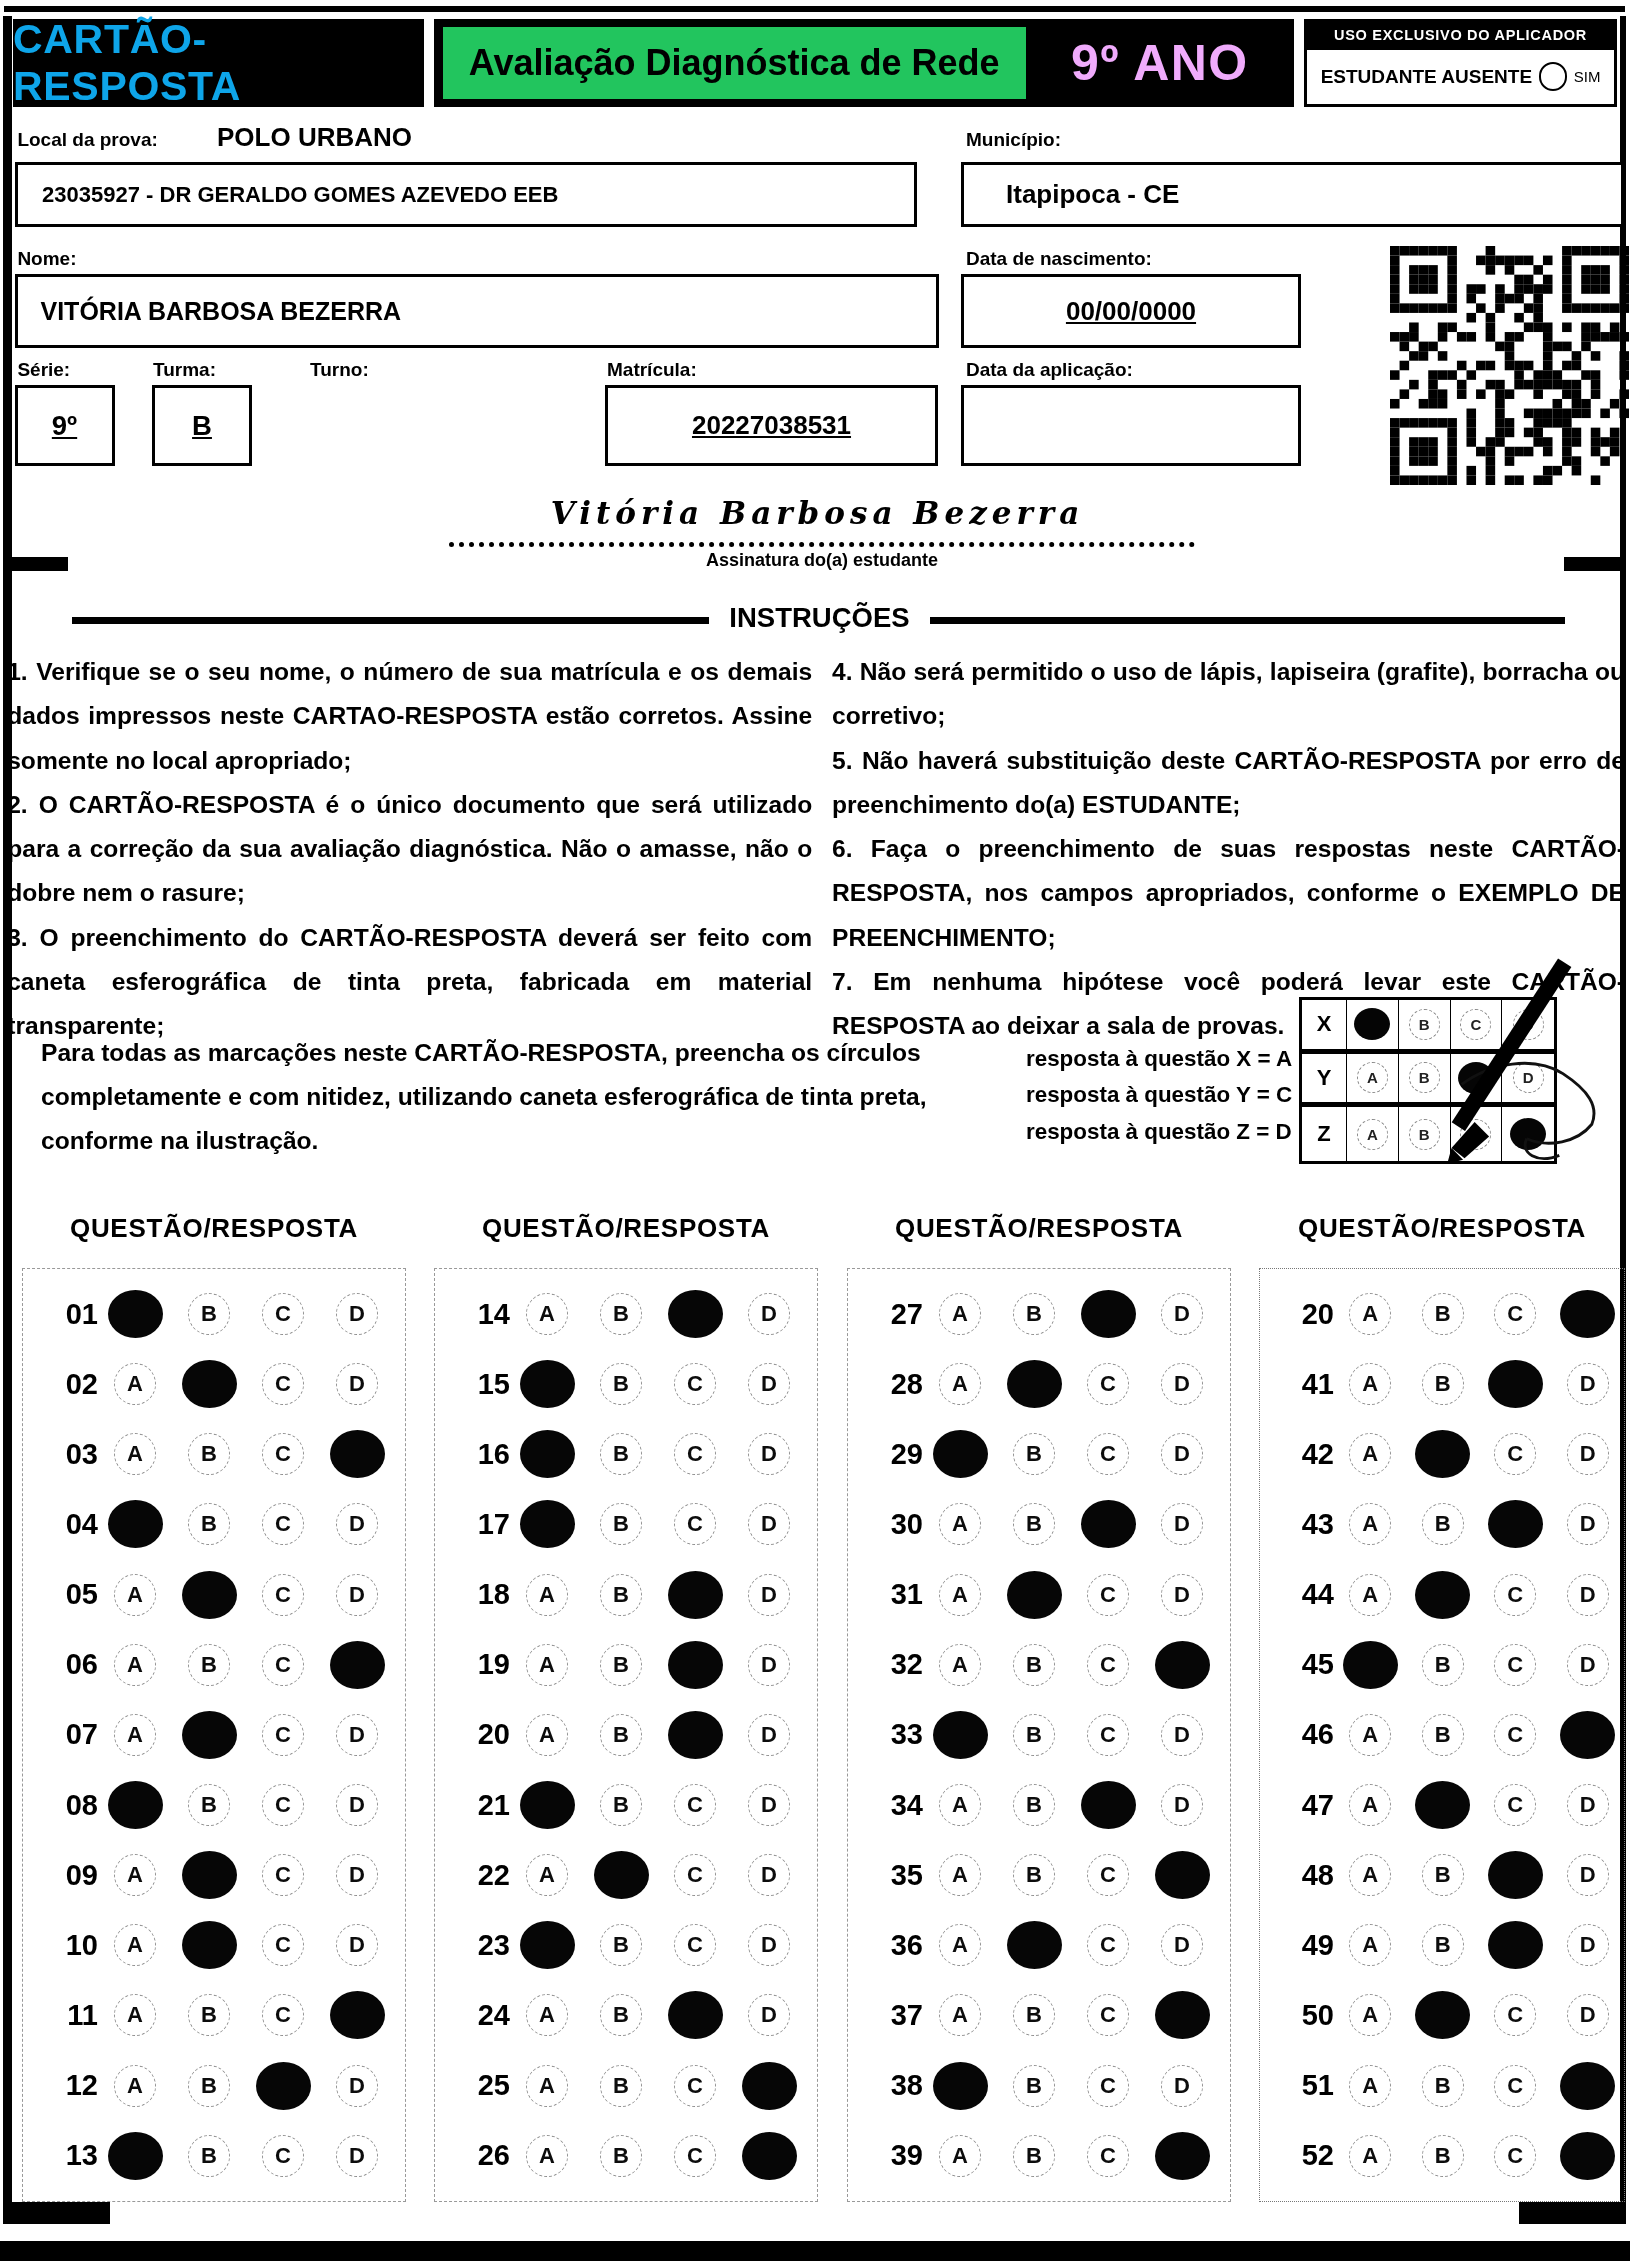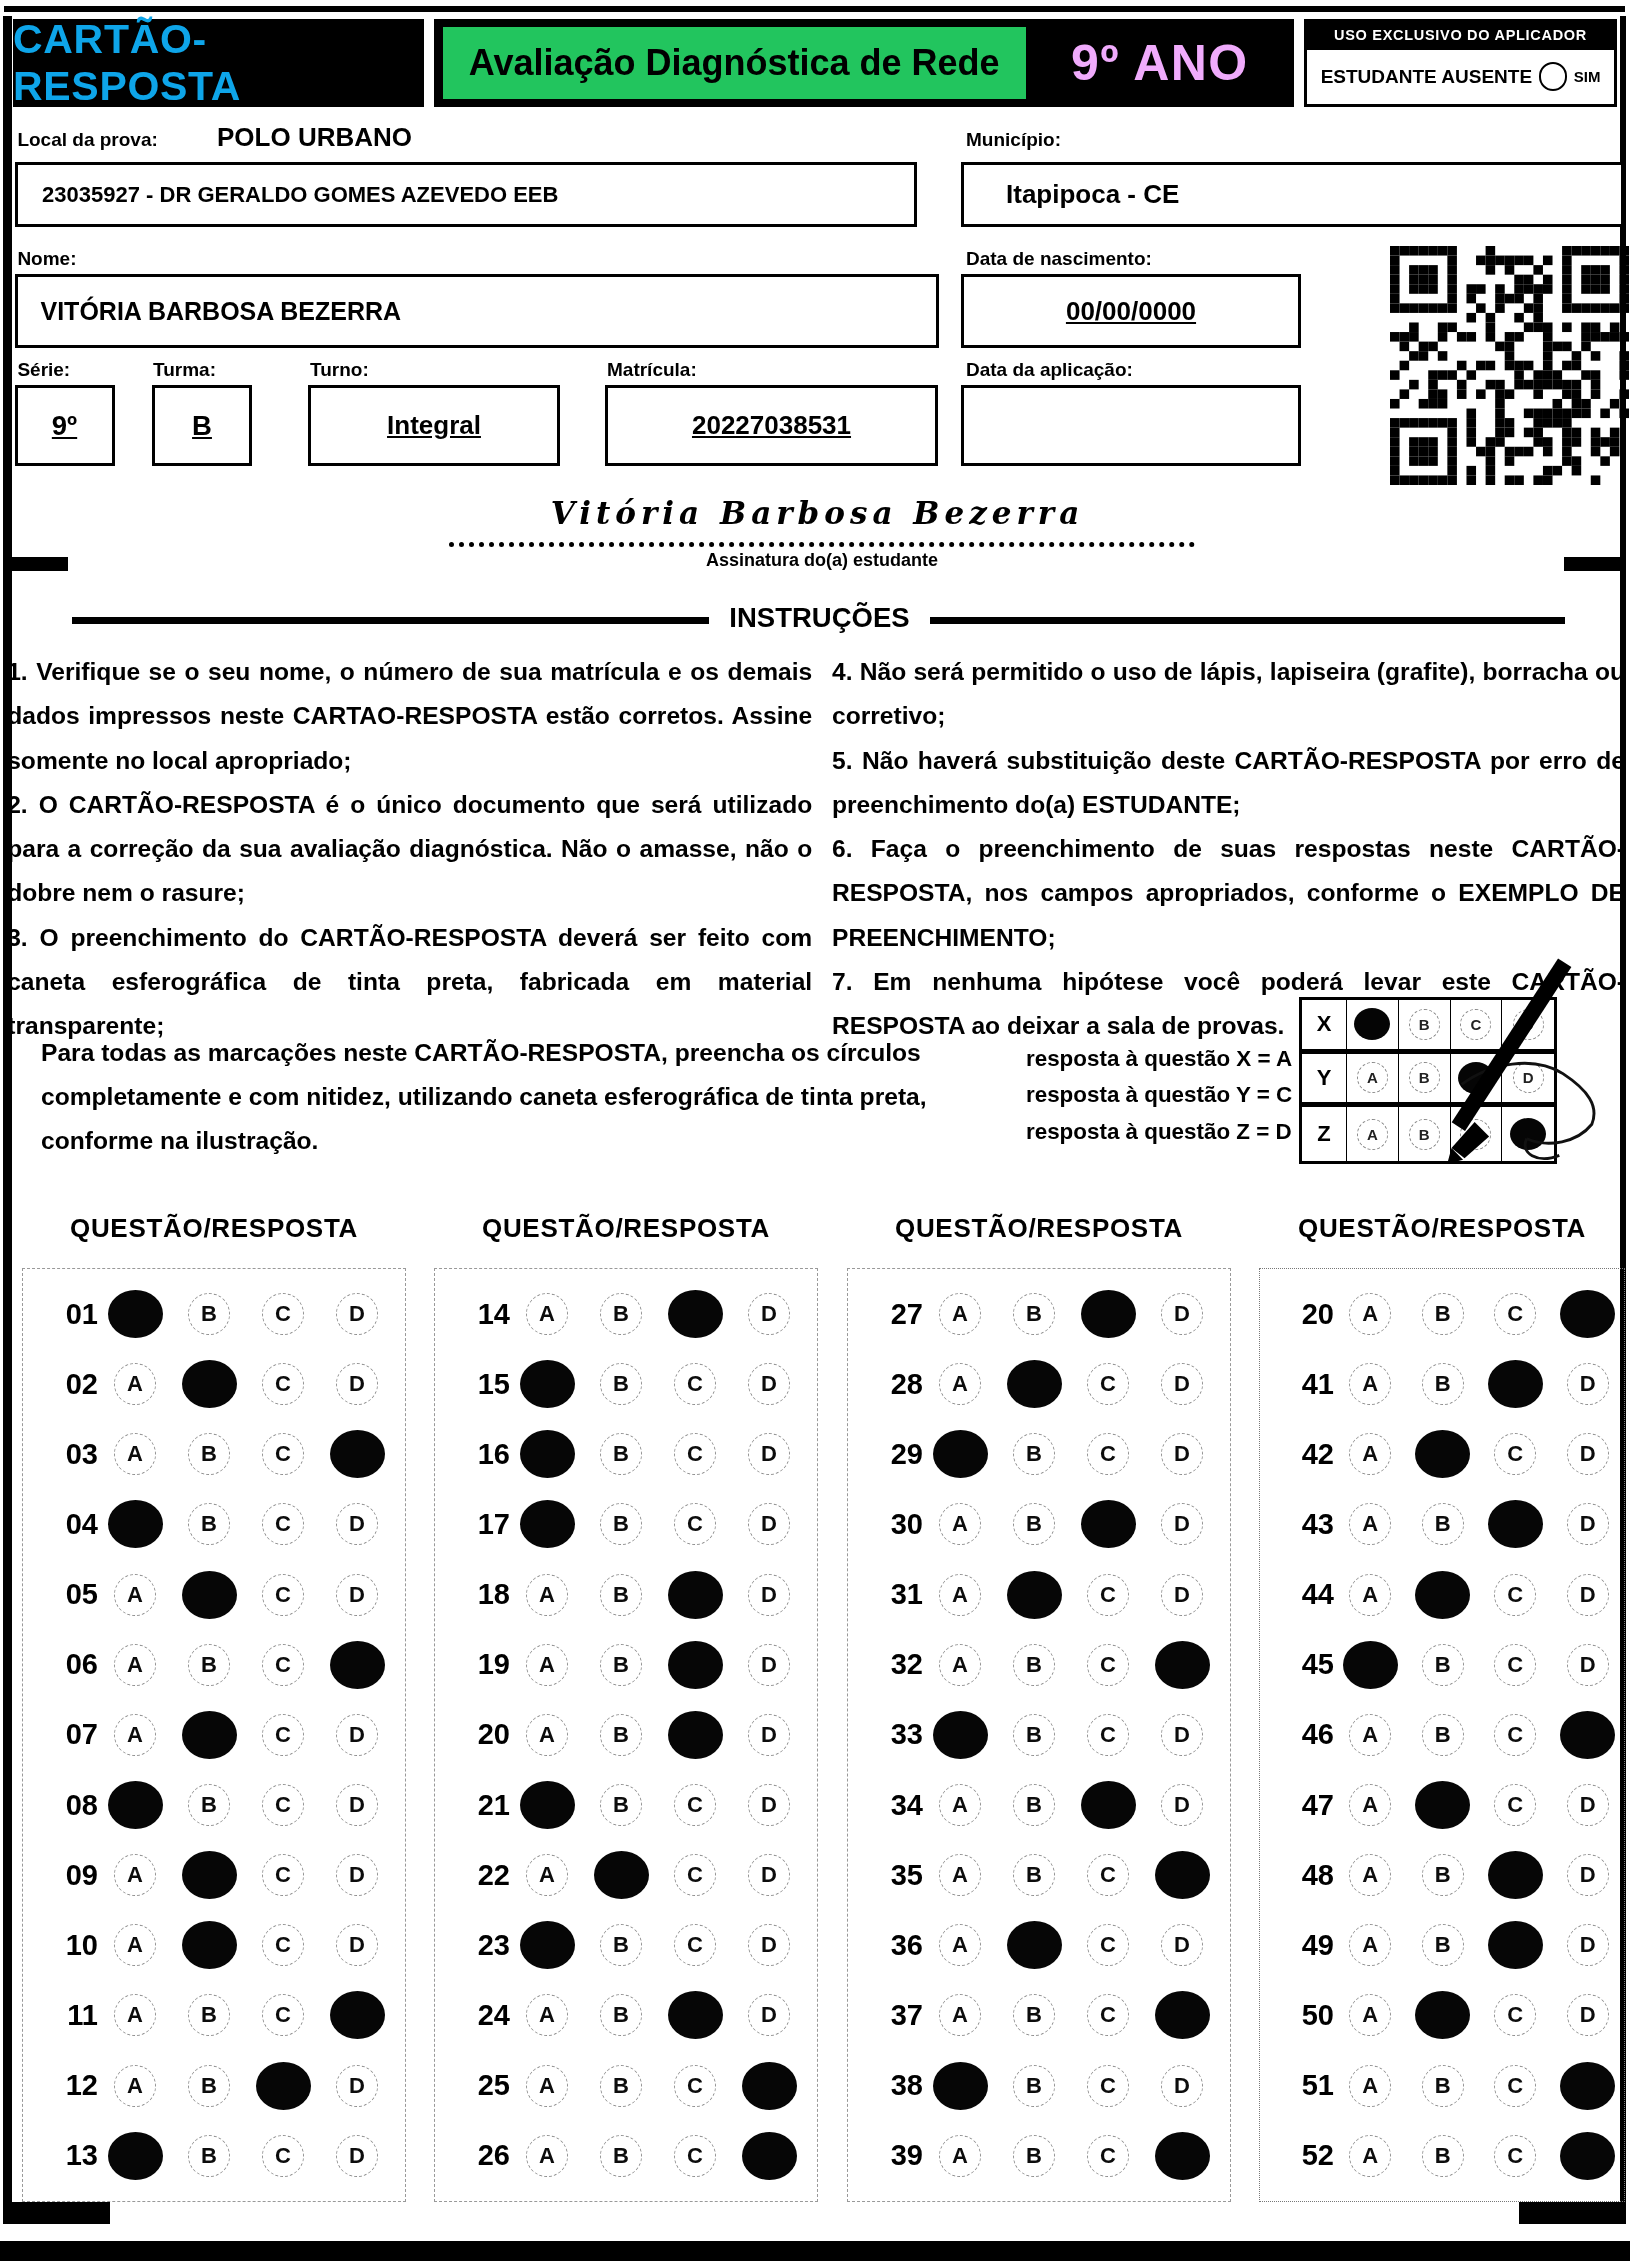--- a/index.html
+++ b/index.html
@@ -25,21 +25,21 @@
           font-size:41px;font-weight:700;letter-spacing:0.7px;}
   .h-box2{width:860px;background:#000;display:flex;align-items:center;}
   .h-inner{margin-left:8.7px;width:583px;height:72px;background:#22c55e;display:flex;align-items:center;
            justify-content:center;font-size:36px;font-weight:700;}
   .h-grade{flex:1;color:#f0abfc;text-align:center;font-size:50px;font-weight:700;letter-spacing:1.4px;}
   .h-box3{flex:1;border:3.6px solid #000;display:flex;flex-direction:column;background:#fff;}
   .h-box3-top{background:#000;color:#fff;font-size:14.5px;font-weight:700;text-align:center;
               padding:5px 0 6.5px 0;letter-spacing:0.7px;}
   .h-box3-bottom{flex:1;display:flex;align-items:center;justify-content:center;gap:6.5px;}
   .h-ausente{font-size:19px;font-weight:700;}
-  .h-sim{font-size:15px;font-weight:700;}
+  .h-sim{font-size:15px;font-weight:400;}
   .circle-blank{width:24.6px;height:24.6px;border:2.2px solid #000;border-radius:50%;background:#fff;}
 
   
   .lbl{font-size:19px;font-weight:700;}
   .fbox{border:3.6px solid #000;background:#fff;display:flex;align-items:center;}
   .fval{font-size:24px;font-weight:700;}
   .center{justify-content:center;text-decoration:underline;}
 
   
   .sig-name{left:463px;top:495px;width:709px;text-align:center;
@@ -143,23 +143,20 @@
   <div class="abs lbl" style="left:153px;top:359px;">Turma:</div>
   <div class="abs lbl" style="left:310px;top:359px;">Turno:</div>
   <div class="abs lbl" style="left:607px;top:359px;">Matrícula:</div>
   <div class="abs lbl" style="left:966px;top:359px;">Data da aplicação:</div>
 
   <div class="abs fbox center" style="left:14.5px;top:385px;width:94px;height:75px;">
     <span class="fval" style="font-size:27.5px;">9º</span>
   </div>
   <div class="abs fbox center" style="left:152px;top:385px;width:94px;height:75px;">
     <span class="fval" style="font-size:27.5px;">B</span>
-  </div>
-  <div class="abs fbox center" style="left:308px;top:385px;width:246px;height:75px;">
-    <span class="fval" style="font-size:26px;">Integral</span>
   </div>
   <div class="abs fbox center" style="left:605px;top:385px;width:327px;height:75px;">
     <span class="fval" style="font-size:26px;">20227038531</span>
   </div>
   <div class="abs fbox center" style="left:961px;top:385px;width:334px;height:75px;">
     <span class="fval"></span>
   </div>
 
   <div class="abs qr-wrap" id="qr"><svg width="239" height="239" viewBox="0 0 330 330">
         <rect x="132" y="0" width="13.2" height="13.2" fill="#000"></rect>

